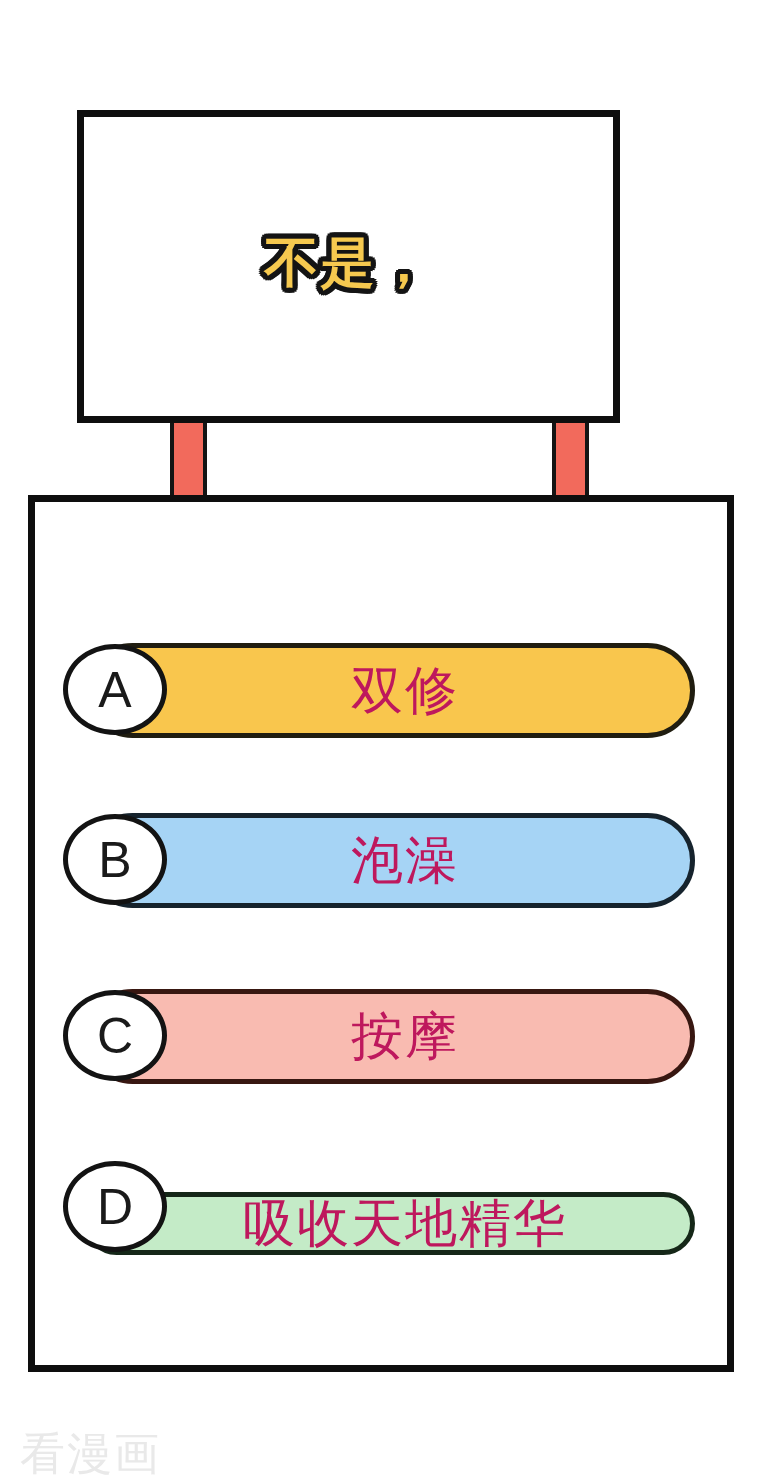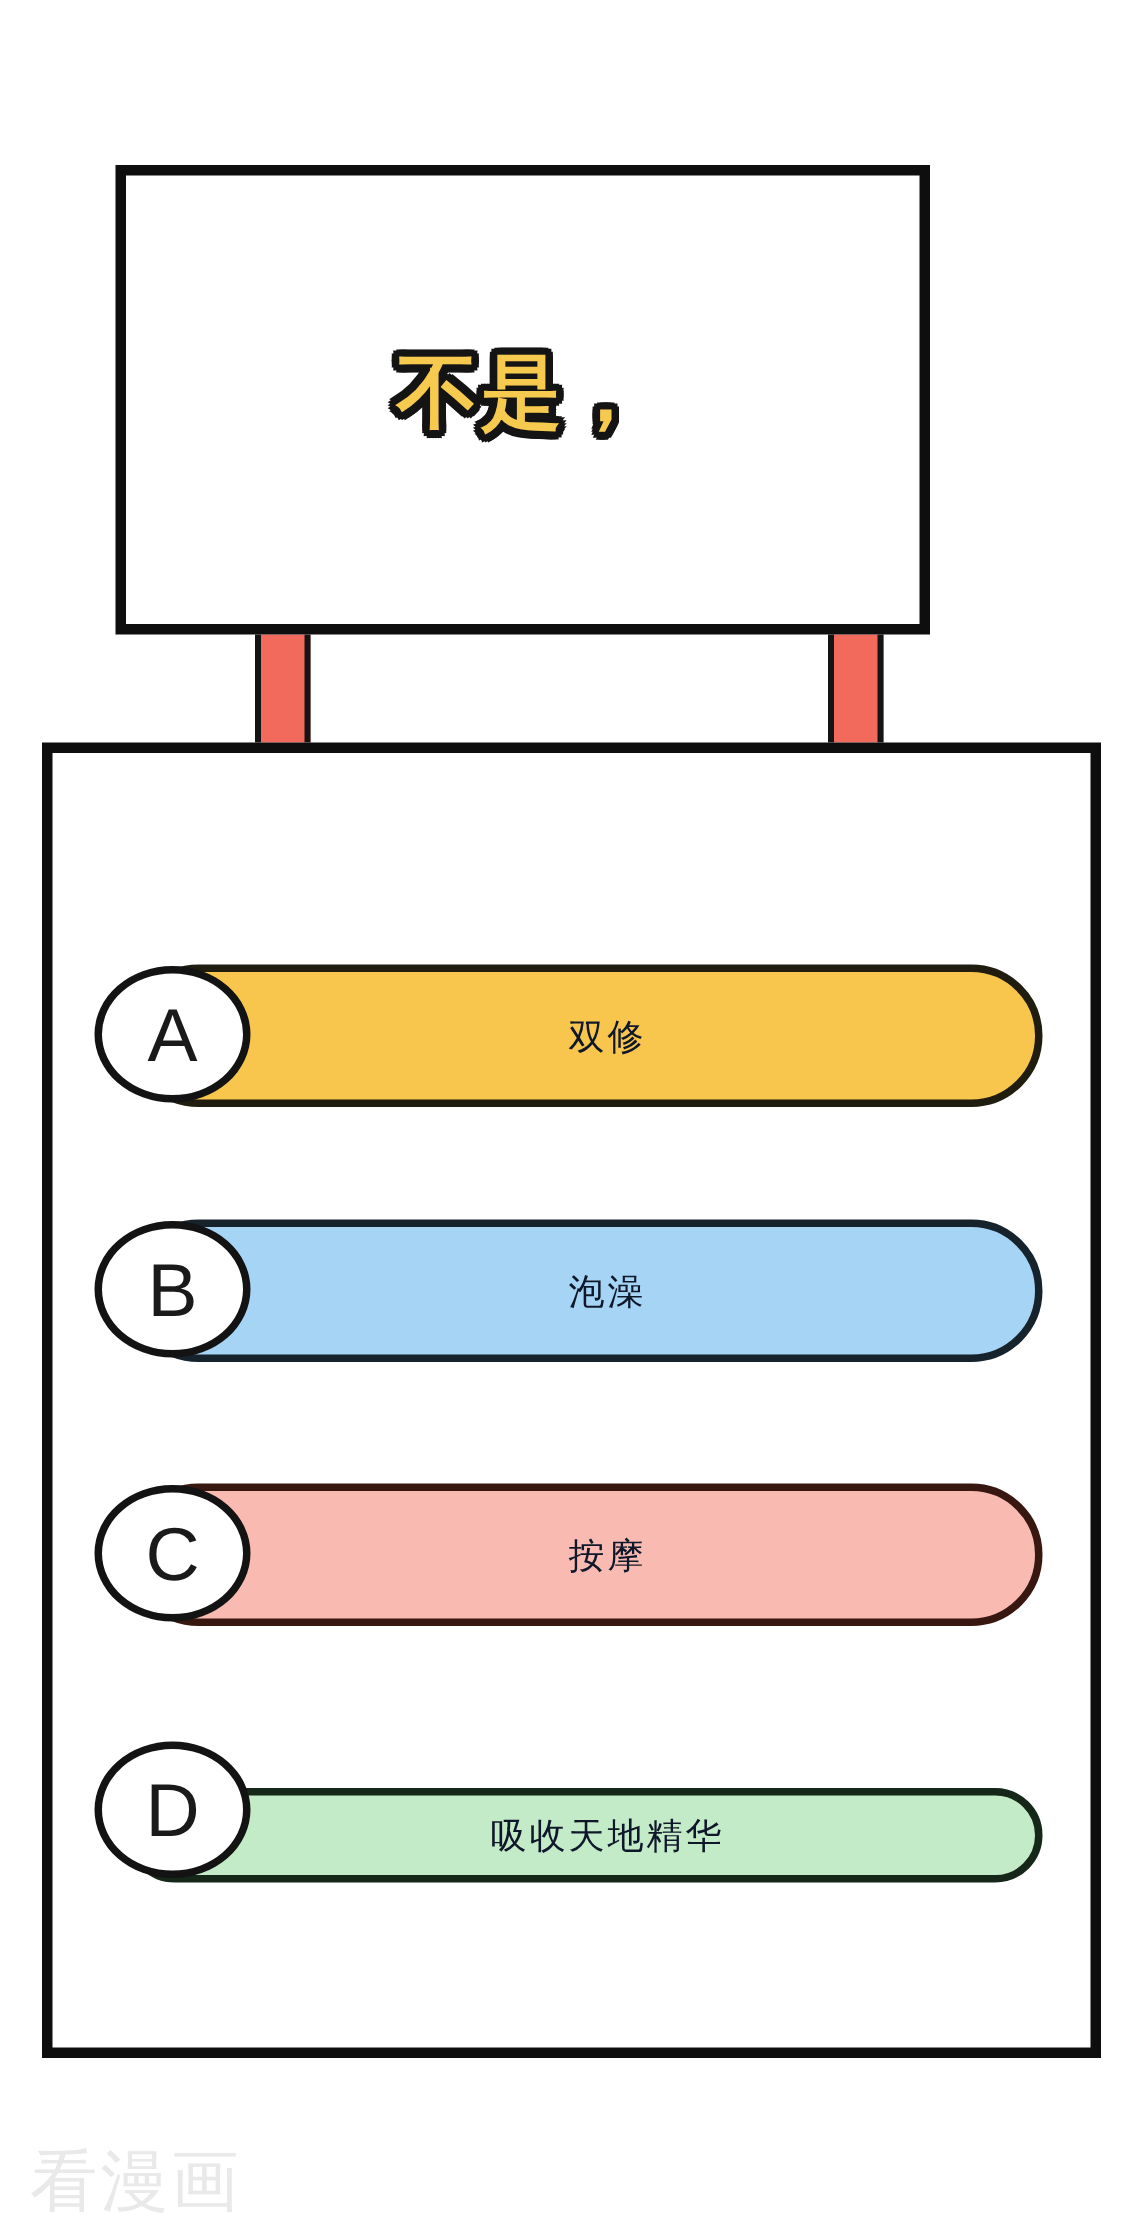--- a/index.html
+++ b/index.html
@@ -47,21 +47,21 @@
   
   .option{position:absolute;left:63px;width:632px;height:95px;z-index:3;}
   .pill{
     position:absolute;left:22px;right:0;top:0;bottom:0;
     box-sizing:border-box;border:5px solid #1a1a1a;border-radius:48px;
     display:flex;align-items:center;justify-content:center;
   }
   .option-label{
     position:absolute;left:30px;right:0;top:0;bottom:0;
     display:flex;align-items:center;justify-content:center;
-    font-size:24px;color:#0f172a;letter-spacing:2px;
+    font-size:52px;color:#be185d;letter-spacing:2px;
   }
   .circle{
     position:absolute;left:0;top:1px;width:104px;height:91px;
     box-sizing:border-box;background:#ffffff;border:5px solid #131313;
     border-radius:50%;
     display:flex;align-items:center;justify-content:center;
   }
   .circle span{font-size:50px;color:#1a1a1a;font-weight:500;line-height:1;}
 
   

